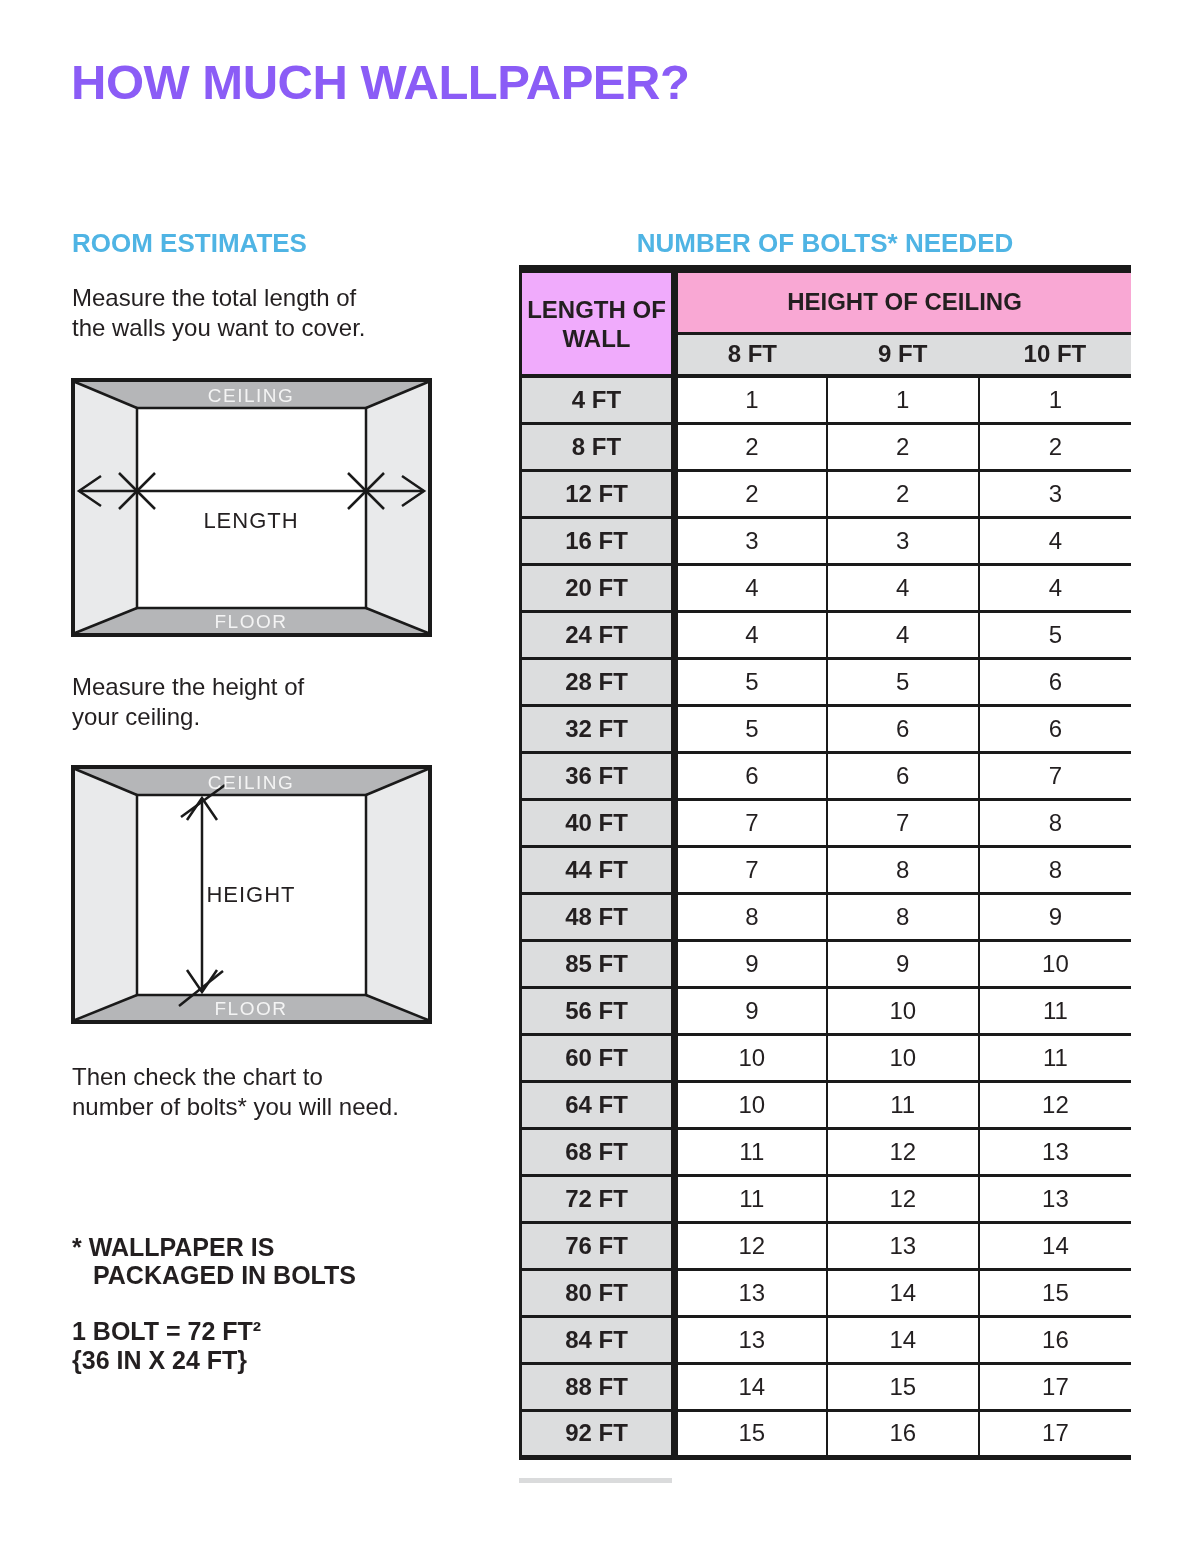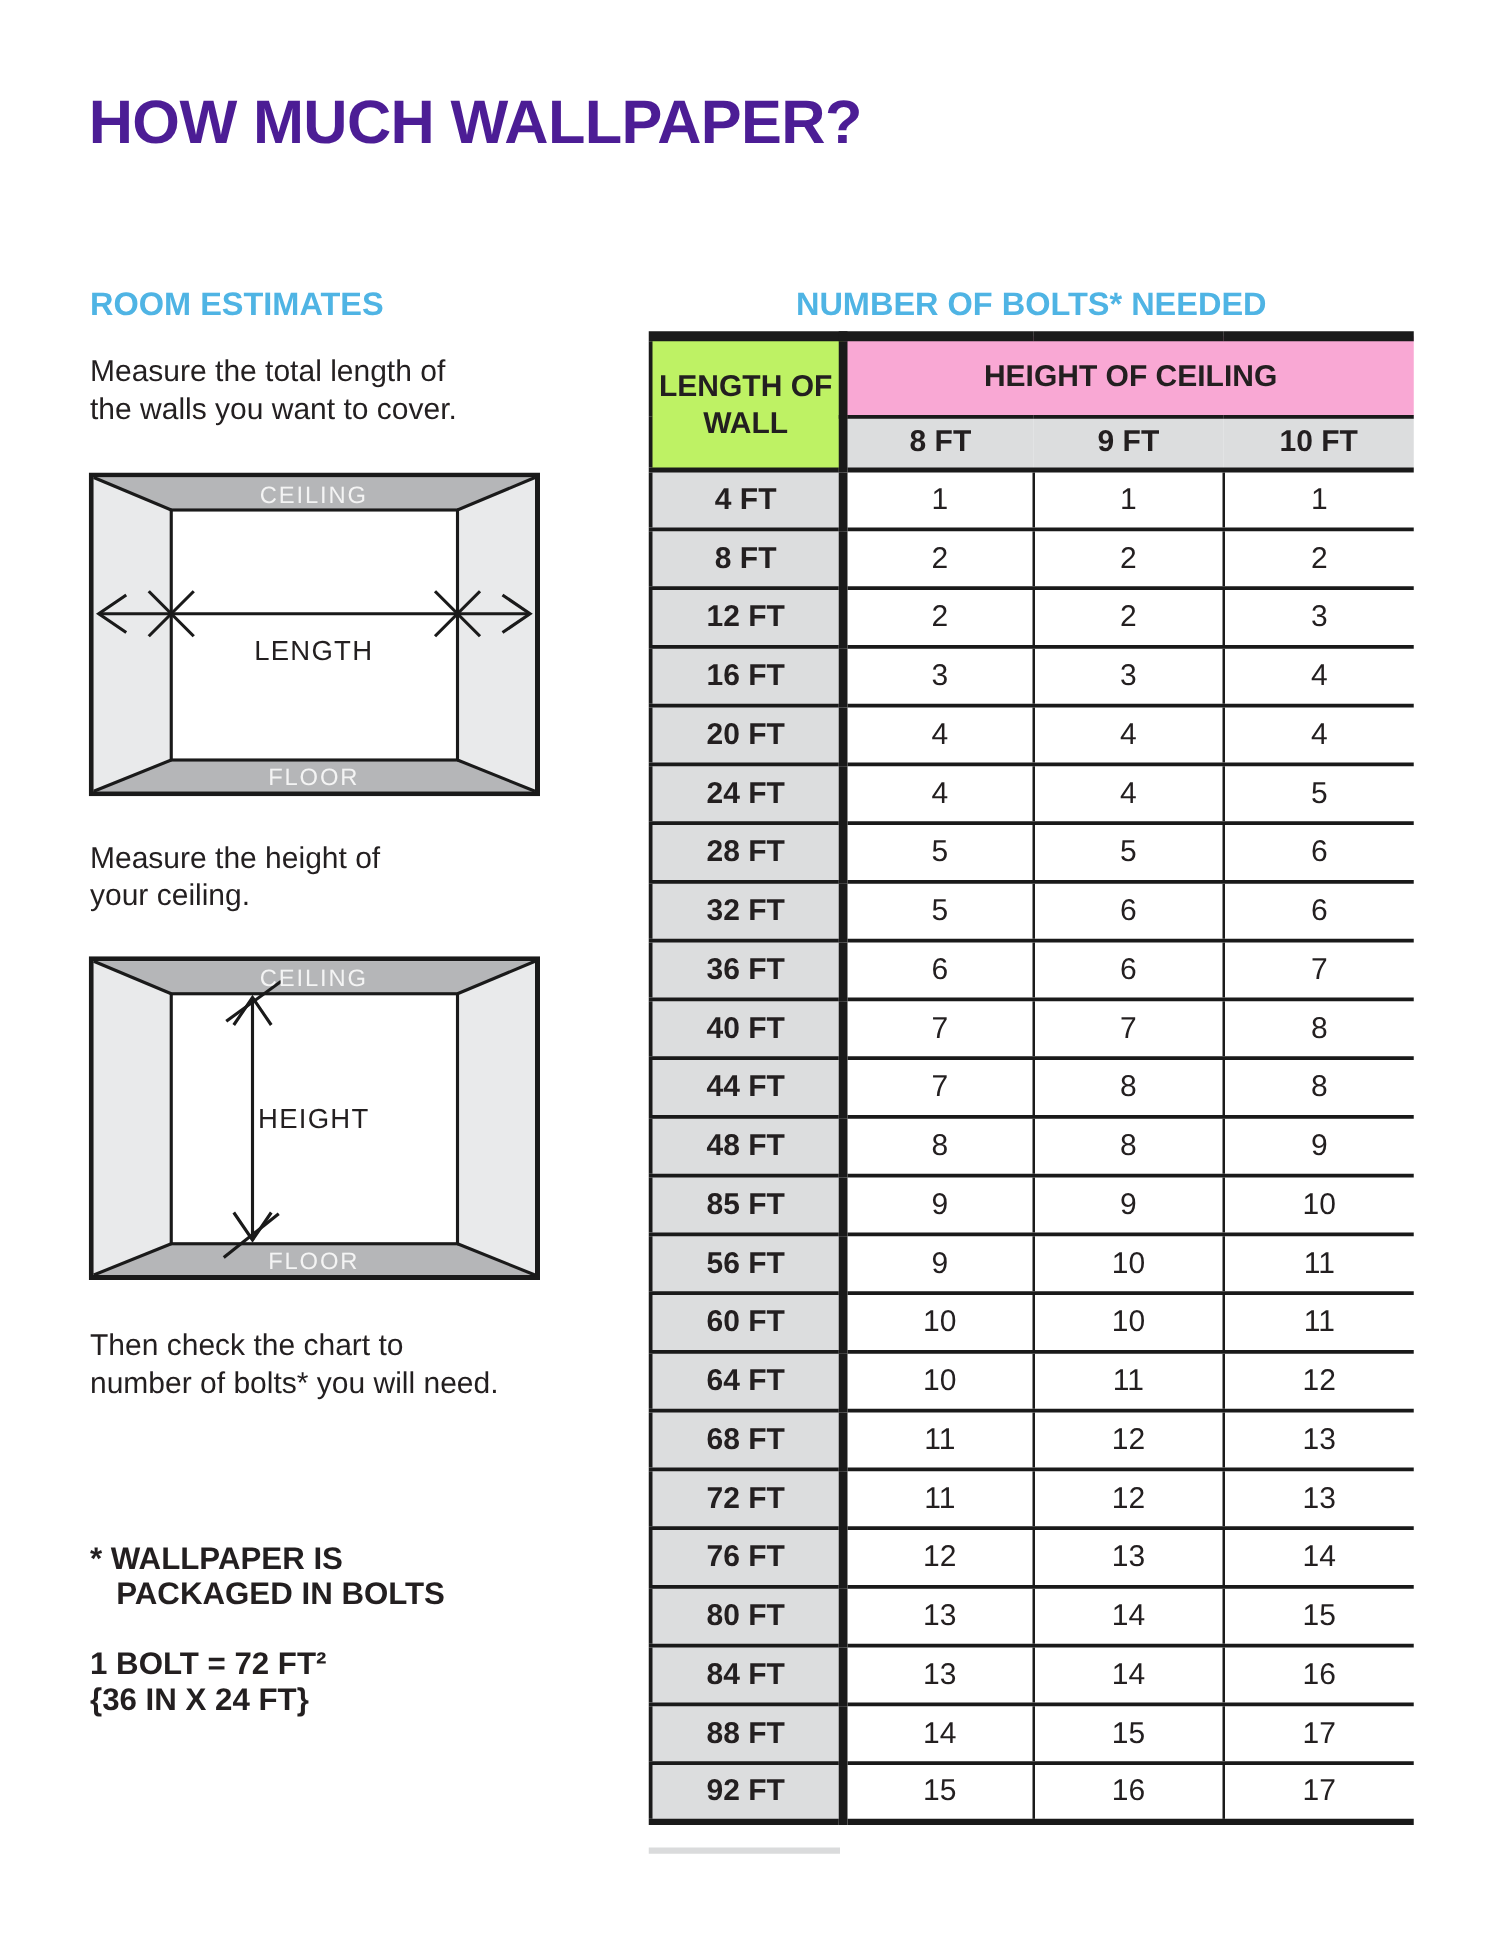--- a/index.html
+++ b/index.html
@@ -1,20 +1,20 @@
 <!DOCTYPE html>
 <html><head>
 <meta charset="utf-8">
 <style>
   * { margin:0; padding:0; box-sizing:border-box; }
   body { background:#ffffff; font-family:"Liberation Sans", sans-serif; color:#231f20; }
   .page { position:relative; width:1200px; height:1553px; background:#ffffff; overflow:hidden; }
 
-  .title { position:absolute; left:71px; top:70px; font-size:49px; font-weight:bold;
-           color:#4c1d95; letter-spacing:-0.5px; white-space:nowrap;text-align:right; }
+  .title { position:absolute; left:71px; top:54px; font-size:49px; font-weight:bold;
+           color:#8b5cf6; letter-spacing:-0.5px; white-space:nowrap;text-align:right; }
 
   .section-heading { position:absolute; font-size:26px; font-weight:bold; color:#4fb4e4; white-space:nowrap; }
   .room-heading { left:72px; top:228px; }
   .table-heading { left:519px; top:228px; width:612px; text-align:center; }
 
   .para { position:absolute; left:72px; font-size:24px; line-height:30px; color:#231f20; }
   .para-1 { top:283px; }
   .para-2 { top:672px; }
   .para-3 { top:1062px; }
 
@@ -23,21 +23,21 @@
   .bolt-info { position:absolute; left:72px; top:1317px; font-size:25px; font-weight:bold; line-height:29px; }
 
   .diagram { position:absolute; left:71px; width:392px; height:259px; }
   .diagram-1 { top:378px; }
   .diagram-2 { top:765px; }
 
   .table-wrap { position:absolute; left:519px; top:265px; width:612px; }
   table { border-collapse:collapse; table-layout:fixed; width:612px;
           border-top:8px solid #1a1a1a; border-left:3px solid #1a1a1a; border-bottom:5px solid #1a1a1a; }
   th, td { padding:0; text-align:center; vertical-align:middle; font-size:24px; color:#231f20; }
-  th.corner { width:147px; background:#bef264; font-weight:bold; line-height:29px;
+  th.corner { width:147px; background:#f0abfc; font-weight:bold; line-height:29px;
               border-right:7px solid #1a1a1a; border-bottom:4px solid #1a1a1a; }
   th.group { background:#f9a8d4; font-weight:bold; height:64px; border-bottom:3px solid #1a1a1a; }
   tr.subhead th { background:#dcddde; font-weight:bold; height:43px; border-bottom:4px solid #1a1a1a; }
   tbody td { height:47px; border-top:3px solid #1a1a1a; background:#ffffff; }
   tbody td.label { background:#dcddde; font-weight:bold; border-right:7px solid #1a1a1a; }
   tbody td.val + td.val { border-left:2px solid #1a1a1a; }
 
   .ghost-strip { position:absolute; left:519px; top:1478px; width:153px; height:5px; background:#dadbdc; }
 
   svg text { font-family:"Liberation Sans", sans-serif; }

